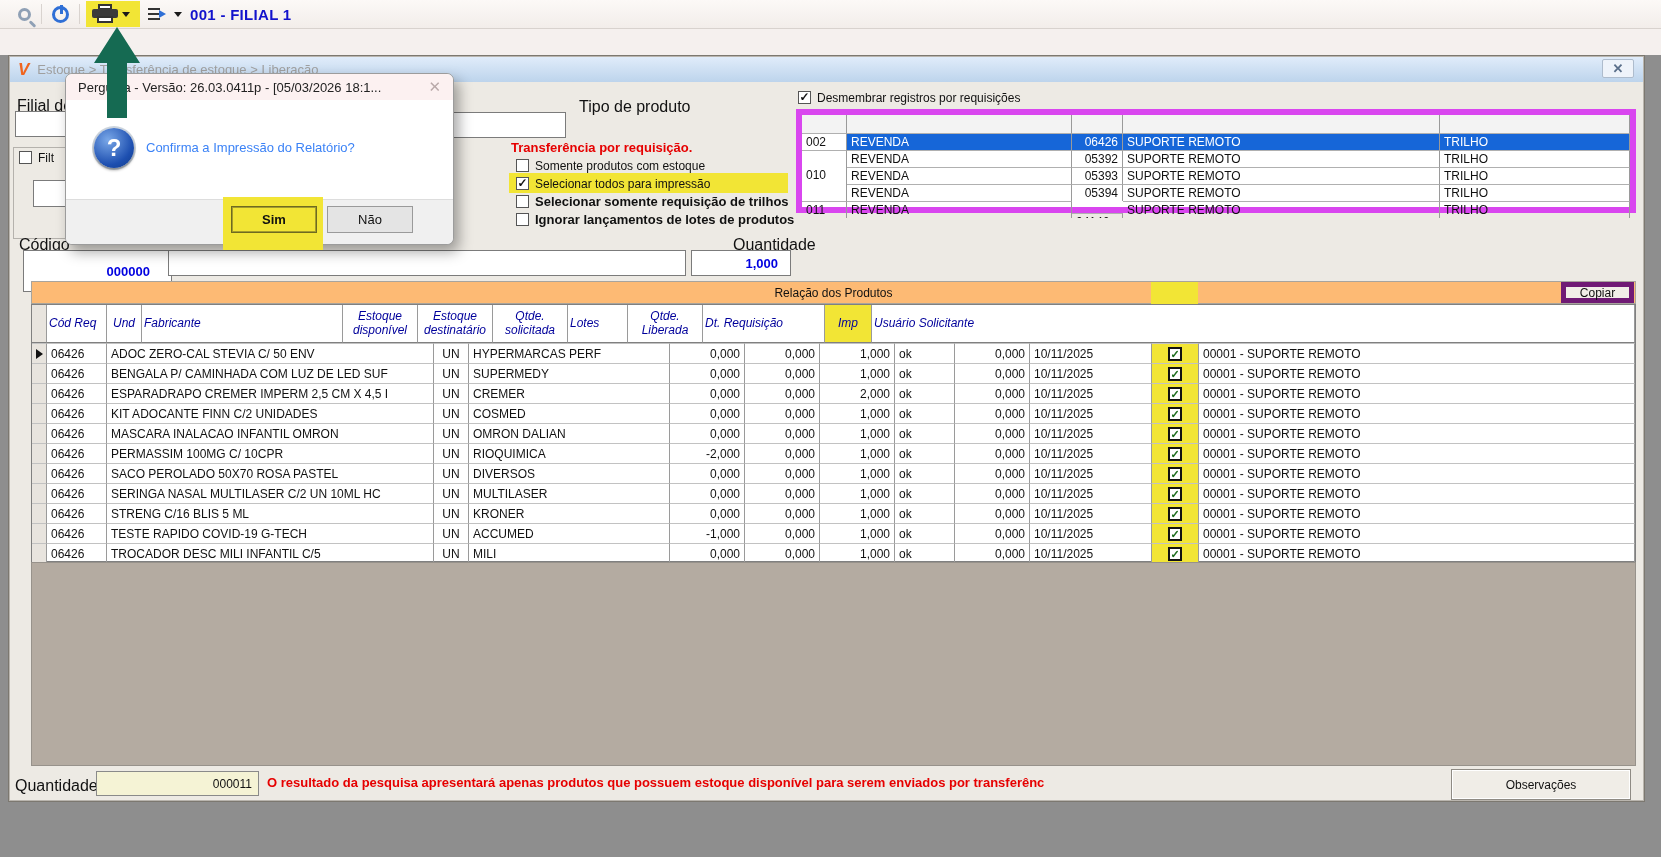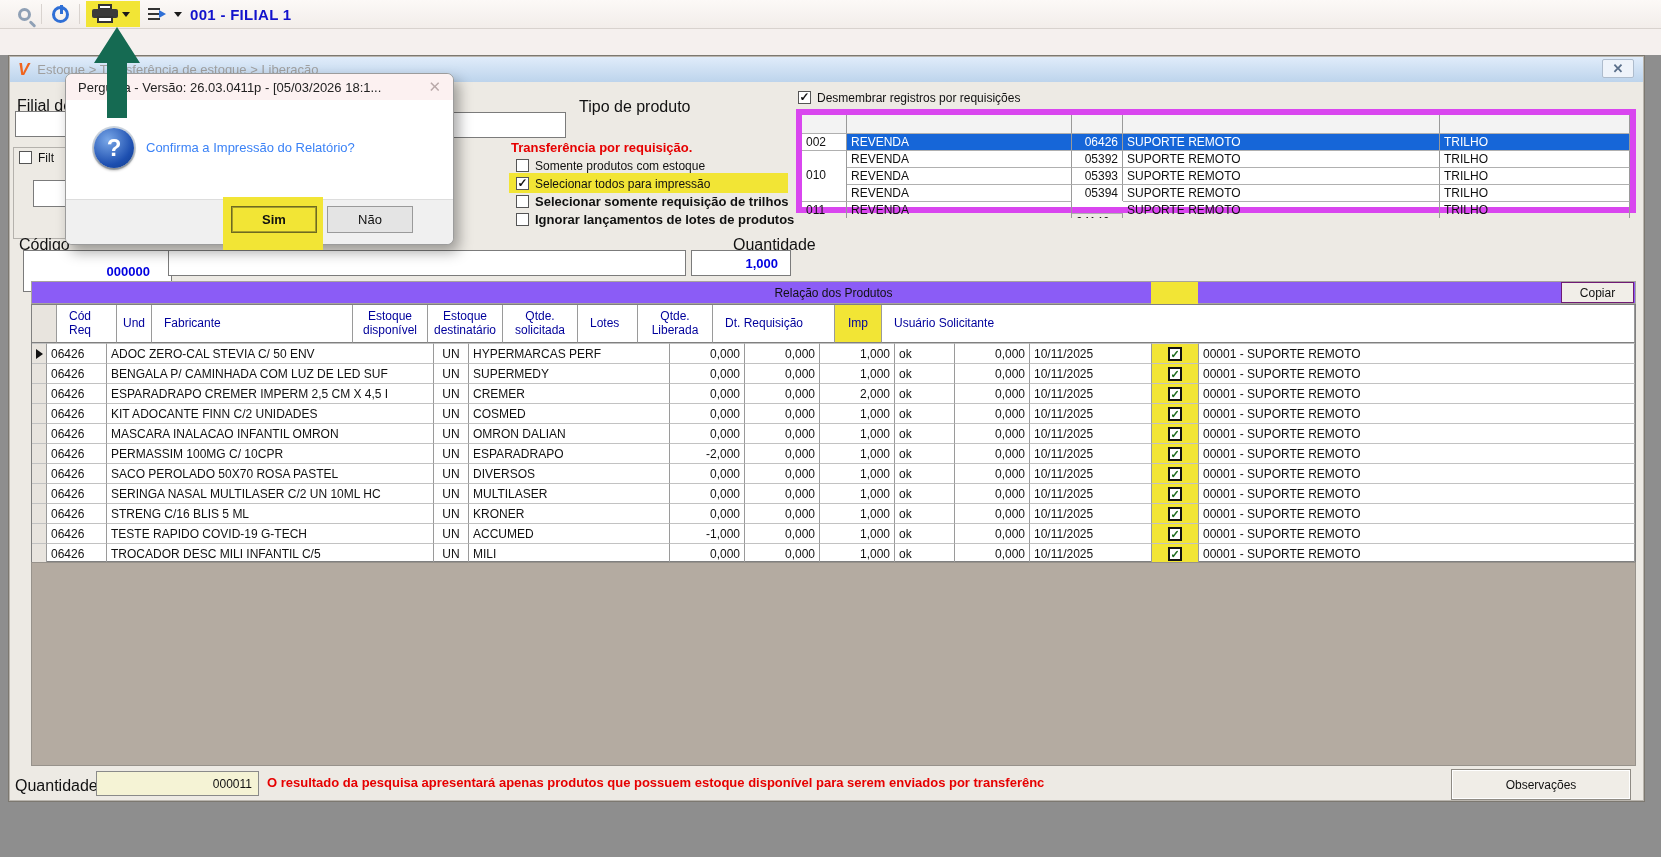--- a/index.html
+++ b/index.html
@@ -64,31 +64,31 @@
   .req-table { position:absolute; left:787px; top:53px; width:840px; height:104px; background:#fff; border:6px solid #d946ef; }
   .req-row { display:flex; height:17px; }
   .req-row.hdr { height:18px; background:#f3f3f3; }
   .req-cell { border-right:1px solid #9a9a9a; border-top:1px solid #b0b0b0; padding:1px 4px; overflow:hidden;
     white-space:nowrap; font-size:12px; }
   .req-row.hdr .req-cell { border-top:none; }
   .req-cell.no-top { border-top:none; }
   .req-cell.sel { background:#1666d8; color:#fff; }
 
   
-  .strip { position:absolute; left:22px; top:225px; width:1605px; height:23px; background:#8b5cf6;
+  .strip { position:absolute; left:22px; top:225px; width:1605px; height:23px; background:#fdba74;
     border:1px solid #a8a49d; display:flex; align-items:center; justify-content:center; font-size:12px; }
   .copiar { position:absolute; left:1552px; top:226px; width:73px; height:21px; background:#f1eee8;
-    border:1px solid #701a75; display:flex; align-items:center; justify-content:center; font-size:12px; }
+    border:5px solid #701a75; display:flex; align-items:center; justify-content:center; font-size:12px; }
   .ptable { position:absolute; left:22px; top:248px; width:1605px; height:258px; background:#fff; border:1px solid #808080; }
   .prow { display:flex; height:20px; }
   .prow.hdr { height:38px; }
   .pcell { border-right:1px solid #9a9a9a; border-top:1px solid #c2c2c2; padding:1px 4px; overflow:hidden;
     white-space:nowrap; font-size:12px; display:flex; align-items:center; }
   .prow.hdr .pcell { border-top:none; border-bottom:1px solid #808080; color:#00009b; white-space:normal;
-    line-height:1.15; padding:1px 12px; }
+    line-height:1.15; padding:1px 2px;font-style:italic; }
   .selcol { width:15px; background:#e8e4de; flex:none; display:flex; align-items:center; justify-content:center; }
   .tri-right { width:0; height:0; border-top:5px solid transparent; border-bottom:5px solid transparent; border-left:7px solid #111; }
   .imp-y { background:#f2e535; }
   .check { display:inline-block; width:14px; height:14px; background:#fff; border:2px solid #111;
     line-height:10px; text-align:center; font-size:11px; font-weight:bold; color:#1e6e1e; }
 
   .taupe { position:absolute; left:22px; top:506px; width:1605px; height:204px; background:#b4aba1; border:1px solid #97928b; }
 
   
   .qty-field { position:absolute; left:87px; top:715px; width:163px; height:25px; background:#f5f3d5;
@@ -350,21 +350,21 @@
         <div class="pcell imp-y" style="width: 47px; flex: 0 0 auto; justify-content: center;">
           <span class="check">✓</span>
         </div>
         <div class="pcell" style="flex: 1 1 0%; justify-content: flex-start;">00001 - SUPORTE REMOTO</div>
       </div>
       <div class="prow">
         <div class="selcol pcell"></div>
         <div class="pcell" style="width: 60px; flex: 0 0 auto; justify-content: flex-start;">06426</div>
         <div class="pcell" style="width: 327px; flex: 0 0 auto; justify-content: flex-start;">PERMASSIM 100MG C/ 10CPR</div>
         <div class="pcell" style="width: 35px; flex: 0 0 auto; justify-content: center;">UN</div>
-        <div class="pcell" style="width: 201px; flex: 0 0 auto; justify-content: flex-start;">ESPARADRAPO</div>
+        <div class="pcell" style="width: 201px; flex: 0 0 auto; justify-content: flex-start;">RIOQUIMICA</div>
         <div class="pcell" style="width: 75px; flex: 0 0 auto; justify-content: flex-end;">-2,000</div>
         <div class="pcell" style="width: 75px; flex: 0 0 auto; justify-content: flex-end;">0,000</div>
         <div class="pcell" style="width: 75px; flex: 0 0 auto; justify-content: flex-end;">1,000</div>
         <div class="pcell" style="width: 60px; flex: 0 0 auto; justify-content: flex-start;">ok</div>
         <div class="pcell" style="width: 75px; flex: 0 0 auto; justify-content: flex-end;">0,000</div>
         <div class="pcell" style="width: 122px; flex: 0 0 auto; justify-content: flex-start;">10/11/2025</div>
         <div class="pcell imp-y" style="width: 47px; flex: 0 0 auto; justify-content: center;">
           <span class="check">✓</span>
         </div>
         <div class="pcell" style="flex: 1 1 0%; justify-content: flex-start;">00001 - SUPORTE REMOTO</div>

